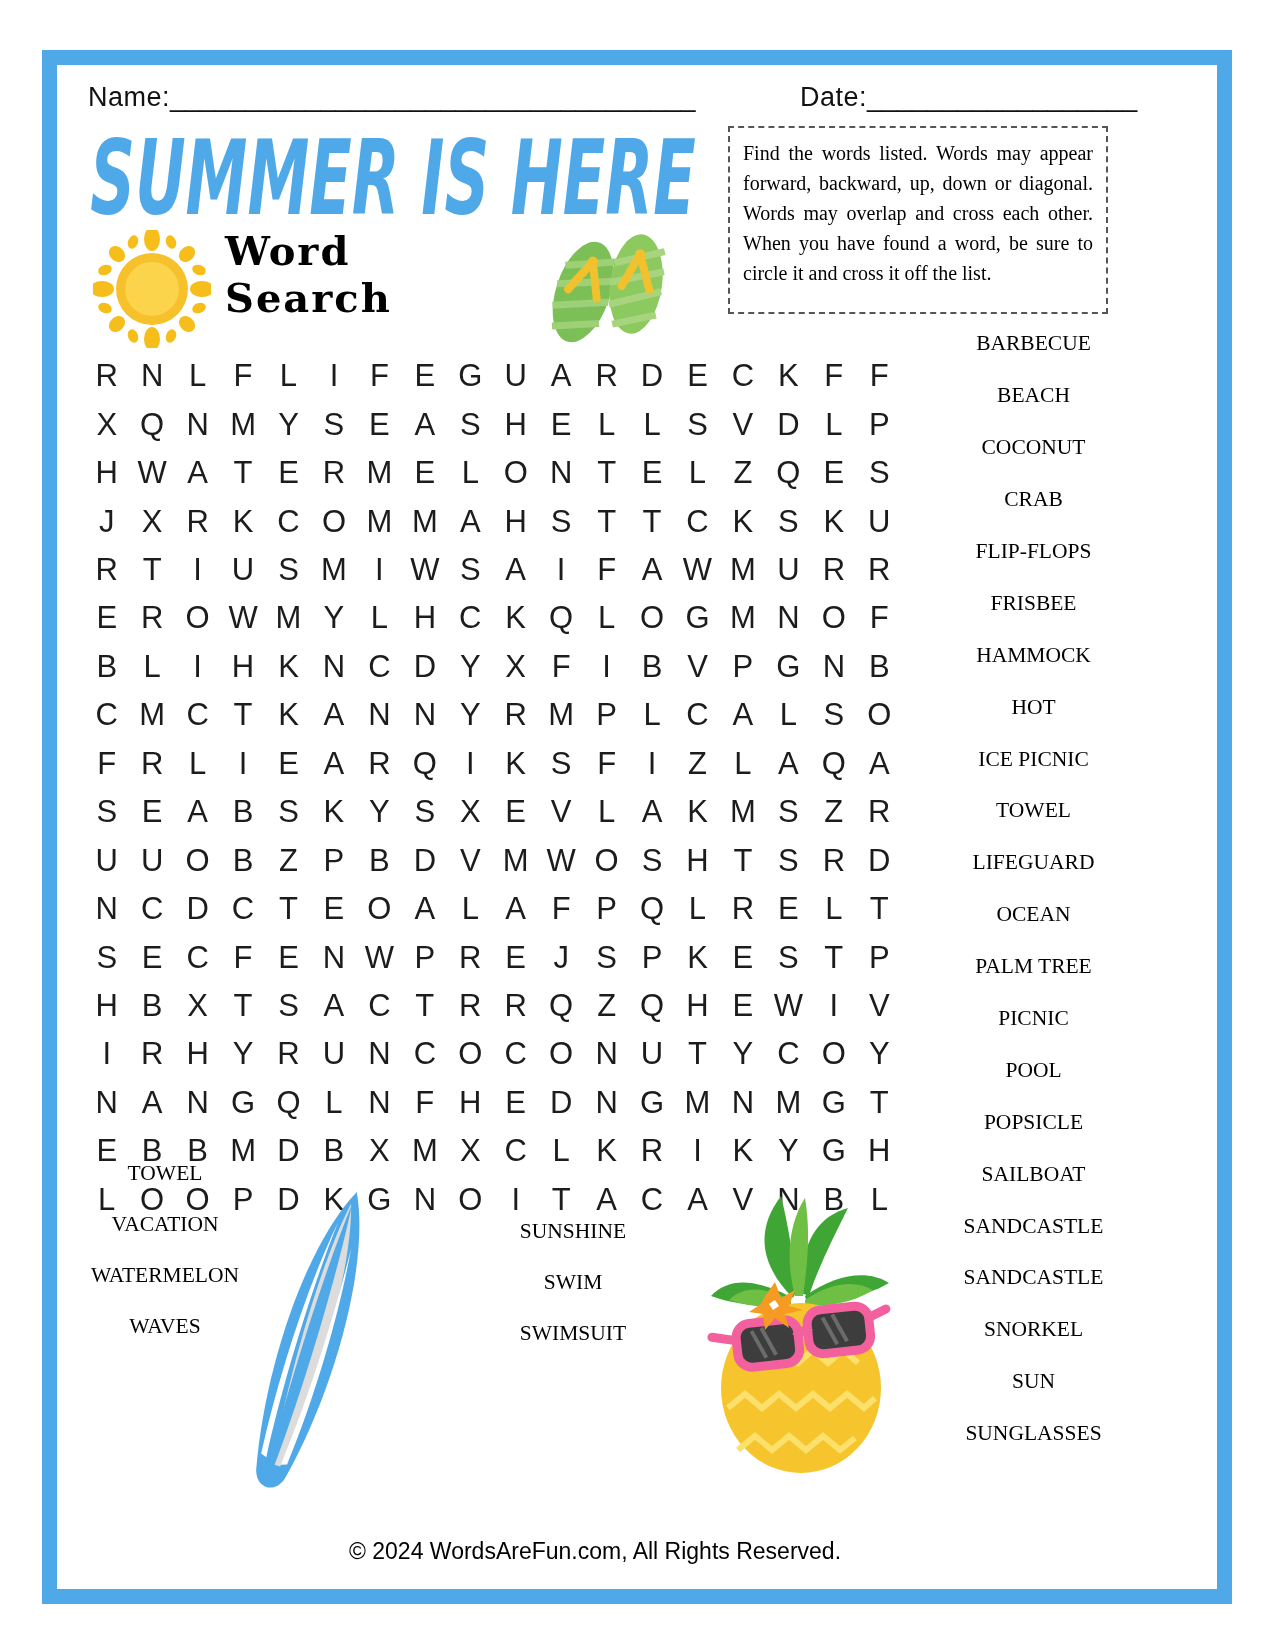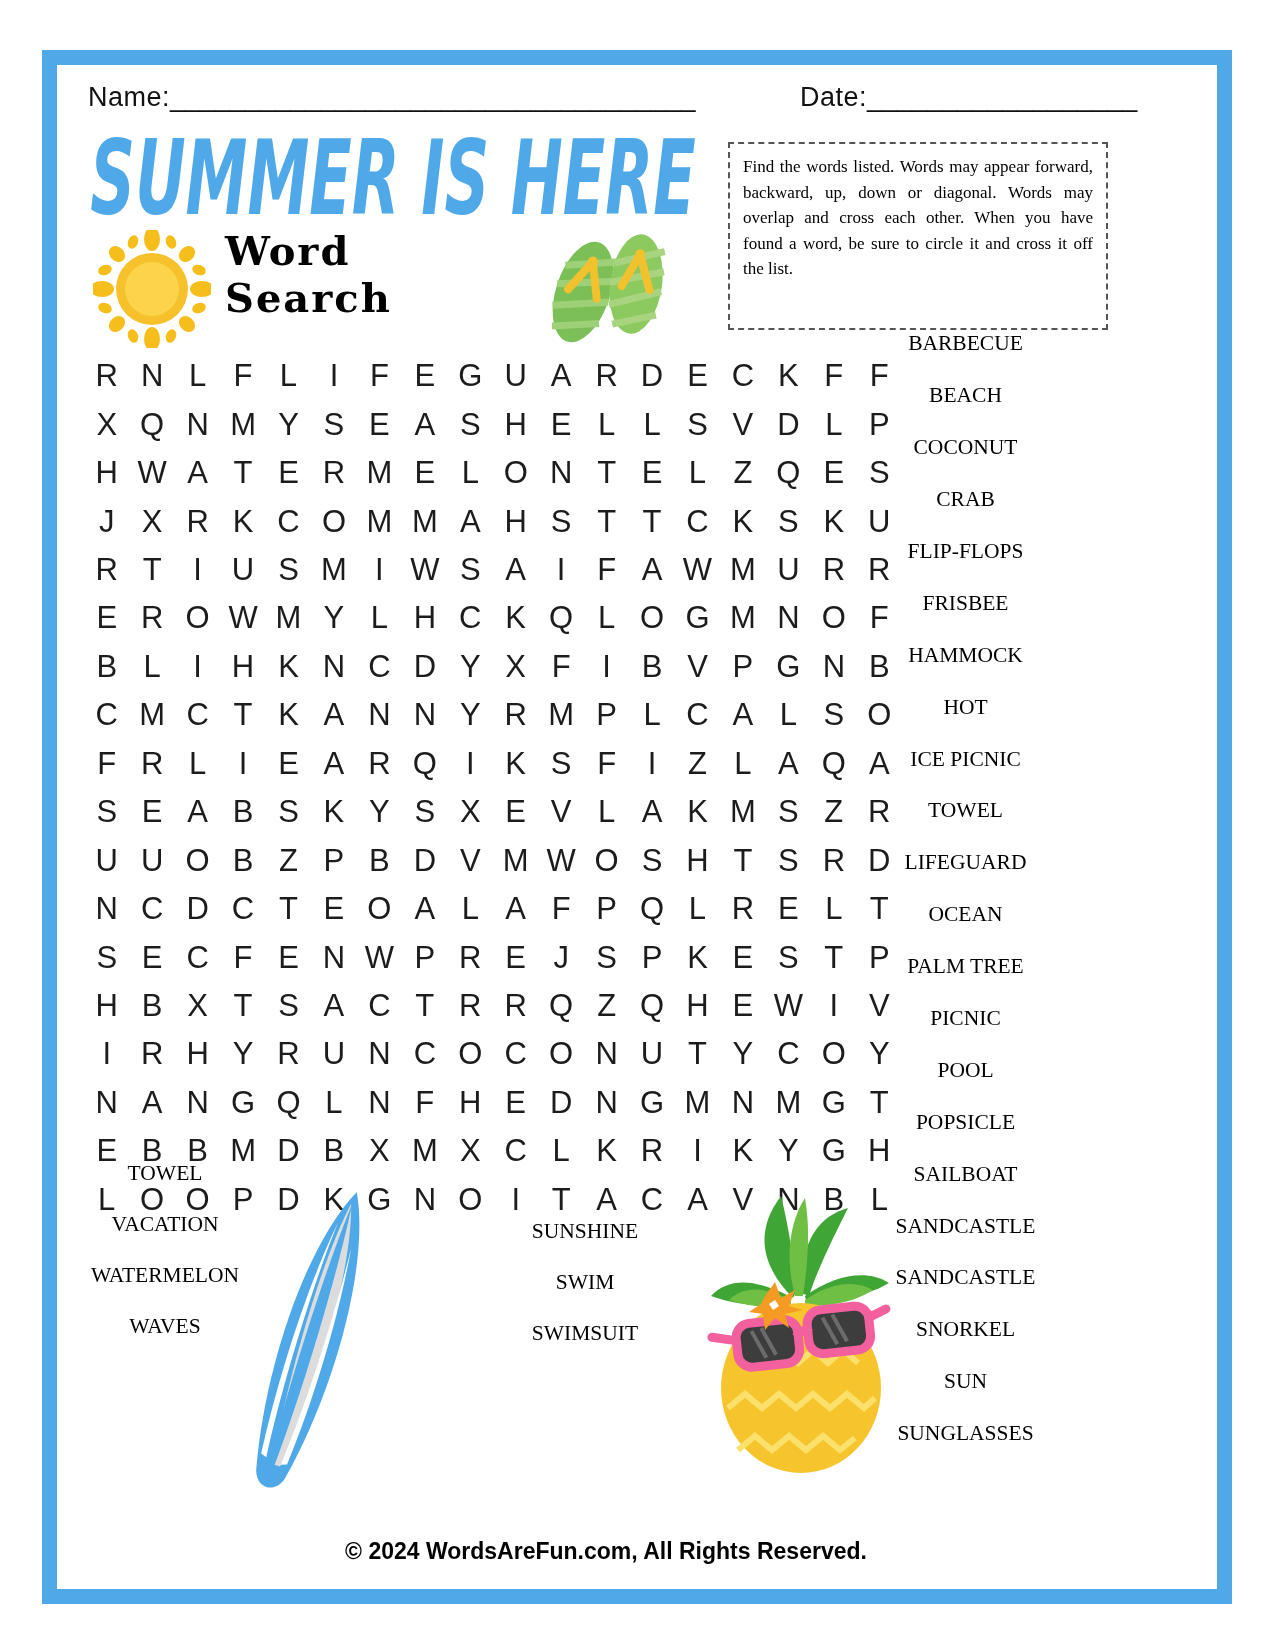--- a/index.html
+++ b/index.html
@@ -19,52 +19,52 @@
          display:flex;align-items:center;justify-content:center;
          font-family:"DejaVu Sans",sans-serif;font-weight:bold;font-style:italic;
          font-size:84px;color:#4FA8E8;white-space:nowrap;
          transform:scale(0.74,1.22);transform-origin:center center;}
   .subtitle{position:absolute;left:225px;top:246px;width:300px;height:56px;
             display:flex;align-items:center;justify-content:center;
             font-family:"DejaVu Serif",serif;font-weight:bold;font-size:40px;
             letter-spacing:2px;color:#000;}
 
   
-  .instructions{position:absolute;left:728px;top:142px;width:380px;height:188px;
+  .instructions{position:absolute;left:728px;top:126px;width:380px;height:188px;
                 box-sizing:border-box;border:2px dashed #555;padding:10px 13px;
-                font-family:"Liberation Serif",serif;font-size:17px;line-height:1.5;
+                font-family:"Liberation Serif",serif;font-size:20px;line-height:1.5;
                 text-align:justify;color:#000;}
 
   
   .grid{position:absolute;left:84px;top:352px;width:818px;height:872px;
         display:grid;grid-template-columns:repeat(18,1fr);grid-template-rows:repeat(18,1fr);}
   .grid .cell{display:flex;align-items:center;justify-content:center;
               font-family:"Liberation Sans",sans-serif;font-size:31px;color:#1c1c1c;}
 
   
   .wordlist .word{display:flex;align-items:center;justify-content:center;
                   font-family:"Liberation Serif",serif;font-size:21.5px;color:#000;
                   white-space:nowrap;}
-  .list-right{position:absolute;left:863px;top:318px;width:205px;}
+  .list-right{position:absolute;left:931px;top:318px;width:205px;}
   .list-right .word{height:51.9px;}
   .list-bl{position:absolute;left:70px;top:1148px;width:190px;}
   .list-bl .word{height:51px;}
-  .list-bc{position:absolute;left:485px;top:1206px;width:200px;}
+  .list-bc{position:absolute;left:473px;top:1206px;width:200px;}
   .list-bc .word{height:51px;}
 
   
   .sun-wrap{position:absolute;left:93px;top:230px;width:118px;height:118px;}
   .flops-wrap{position:absolute;left:538px;top:222px;width:140px;height:128px;}
   .surf-wrap{position:absolute;left:205px;top:1180px;width:210px;height:330px;}
   .pine-wrap{position:absolute;left:693px;top:1178px;width:220px;height:300px;}
   svg{display:block;}
 
   
-  .footer{position:absolute;left:106px;top:1538px;width:1000px;text-align:center;
-          font-size:23px;color:#000;font-weight:bold;}
+  .footer{position:absolute;left:95px;top:1538px;width:1000px;text-align:center;
+          font-size:23px;color:#000;}
 </style>
 </head>
 <body>
 
 <div class="page">
   <div class="frame"></div>
 
   <div class="fillin name-block">
     <span>Name:</span><span class="line">___________________________________</span>
   </div>

